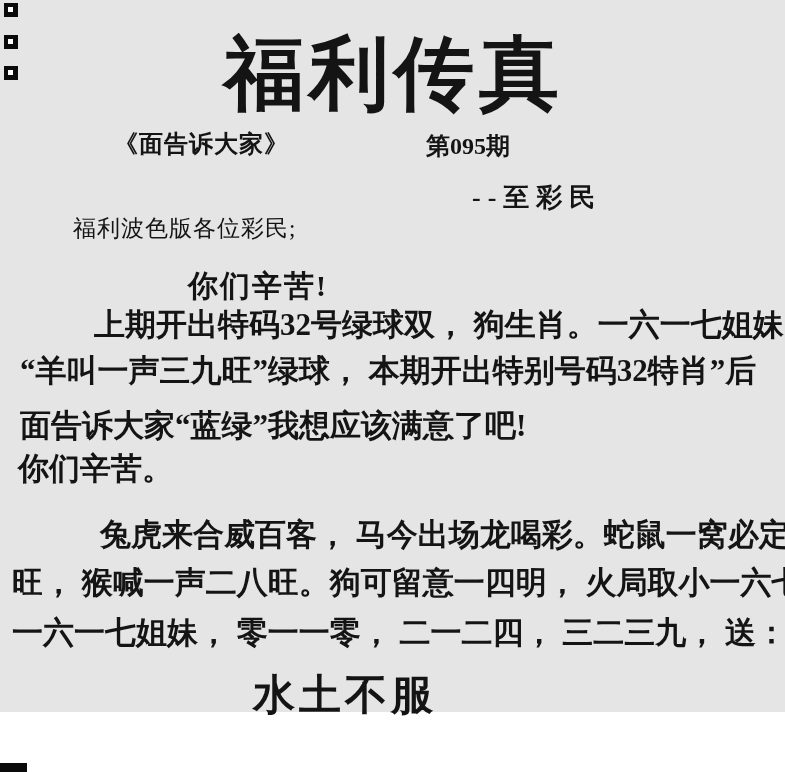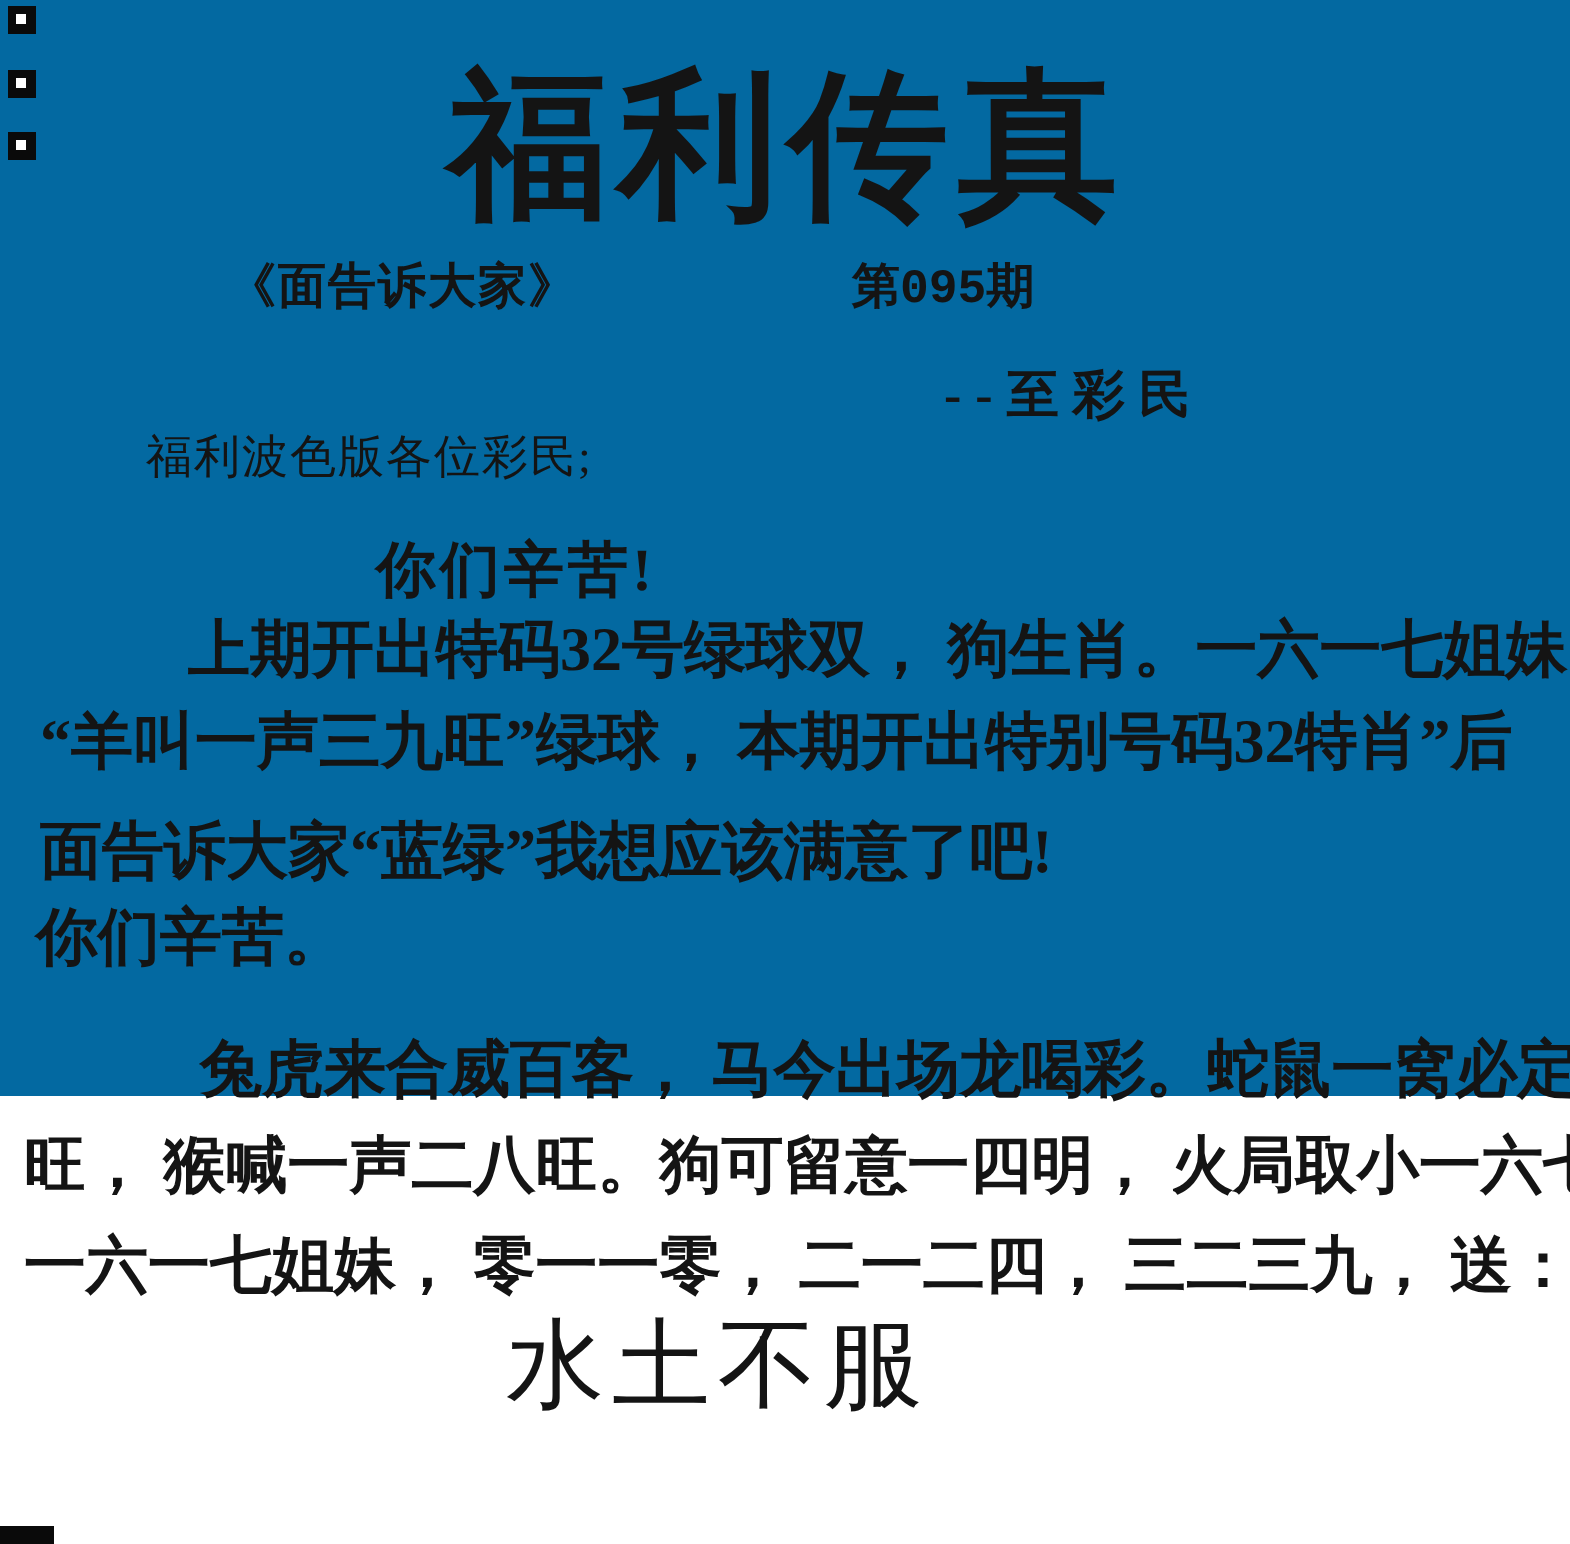--- a/index.html
+++ b/index.html
@@ -4,37 +4,37 @@
 <style>
   html, body { margin: 0; padding: 0; }
   body {
     width: 785px; height: 772px;
     background: #ffffff;
     font-family: "Liberation Serif", "DejaVu Serif", serif;
     overflow: hidden;
   }
   .sheet {
     position: relative;
-    width: 785px; height: 548px;
-    background: #0369a1;
+    width: 785px; height: 712px;
+    background: #e5e5e5;
     color: #141414;
   }
   .txt { position: absolute; white-space: nowrap; color: #141414; line-height: 1; }
 
   .t-title {
     left: 224px; top: 34px;
     font-size: 80px; font-weight: 900; letter-spacing: 5px;
   }
   .t-class {
     left: 114px; top: 132px;
     font-size: 24px; font-weight: 700; letter-spacing: 1px;
   }
   .t-issue {
     left: 426px; top: 134px;
-    font-size: 24px; font-weight: 600; font-family: Liberation Mono, monospace;
+    font-size: 24px; font-weight: 600;
   }
   .t-dedication {
     left: 472px; top: 185px;
     font-size: 26px; font-weight: 700; letter-spacing: 7px;
   }
   .t-salutation {
     left: 73px; top: 217px;
     font-size: 23px; font-weight: 400; letter-spacing: 1px;
   }
   .t-greeting {
@@ -43,22 +43,22 @@
   }
   .body-line { font-size: 31px; font-weight: 700; }
   .p1l1 { left: 94px;  top: 309px; }
   .p1l2 { left: 20px;  top: 355px; }
   .p1l3 { left: 20px;  top: 410px; }
   .p1l4 { left: 18px;  top: 453px; }
   .p2l1 { left: 100px; top: 519px; }
   .p2l2 { left: 12px;  top: 567px; }
   .p2l3 { left: 12px;  top: 617px; }
   .t-footer {
-    left: 253px; top: 658px;
-    font-size: 49px; font-weight: 400; letter-spacing: 4px;
+    left: 253px; top: 674px;
+    font-size: 42px; font-weight: 700; letter-spacing: 4px;
   }
 
   
   .reg-mark {
     position: absolute;
     width: 14px; height: 14px;
     background: #0a0a0a;
   }
   .reg-mark::after {
     content: "";

